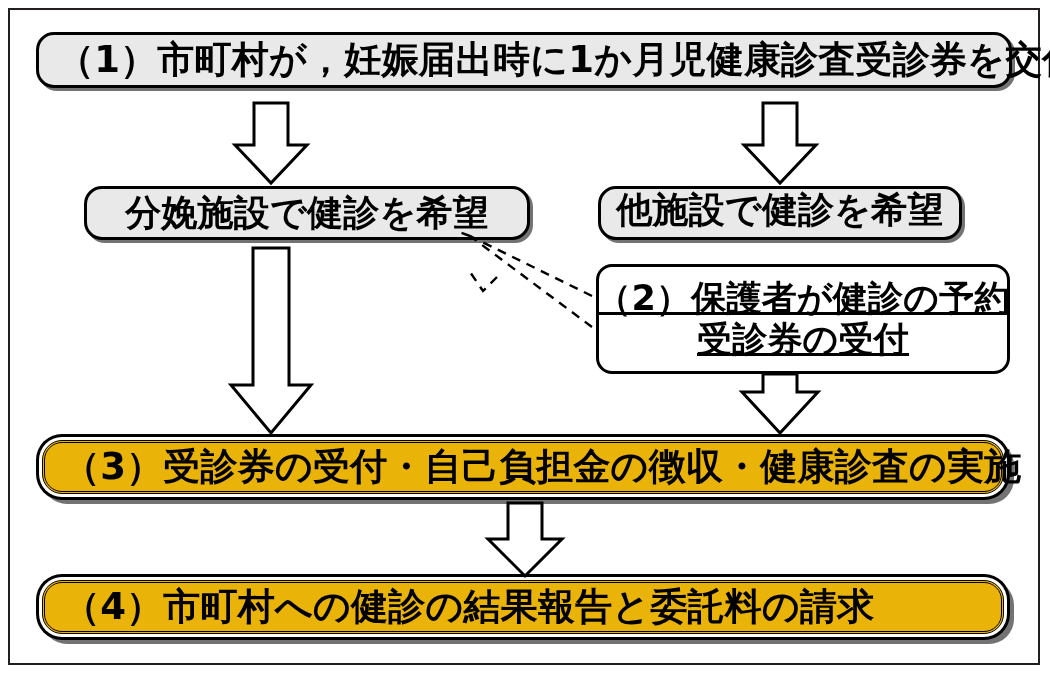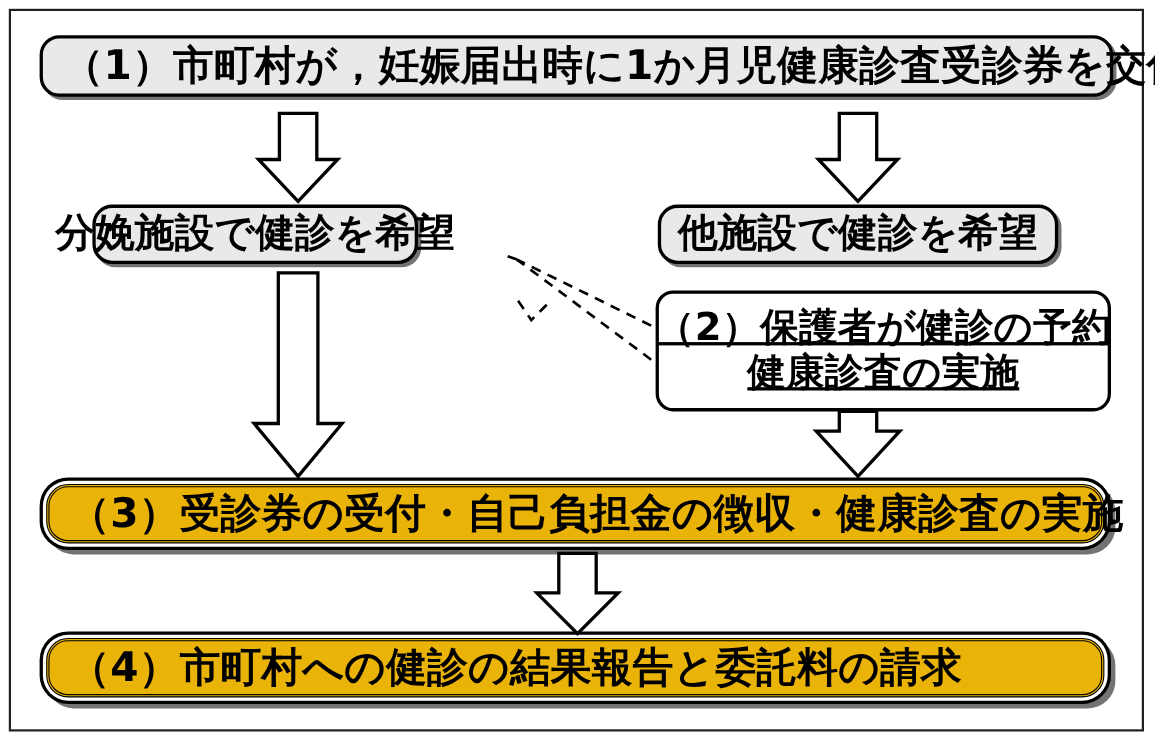--- a/index.html
+++ b/index.html
@@ -87,31 +87,31 @@
 <body>
 
 <div id="stage">
 
   <div id="frame"></div>
 
   <div class="node shaded align-left t-xl pad-l" style="left:36px; top:32px; width:976px; height:56px;">
     <span>（1）市町村が，妊娠届出時に1か月児健康診査受診券を交付</span>
   </div>
 
-  <div class="node shaded align-center t-lg" style="left:84px; top:186px; width:296px; height:54px;">
+  <div class="node shaded align-center t-lg" style="left:84px; top:186px; width:446px; height:54px;">
     <span>分娩施設で健診を希望</span>
   </div>
 
-  <div class="node shaded align-center t-lg" style="left:598px; top:186px; width:364px; height:54px;">
+  <div class="node shaded align-center t-lg" style="left:598px; top:186px; width:364px; height:54px;font-family:Liberation Mono, monospace;">
     <span>他施設で健診を希望</span>
   </div>
 
   <div class="node plain align-both t-md" style="left:596px; top:264px; width:414px; height:110px;">
     <span class="line2">（2）保護者が健診の予約</span>
-    <span class="line2">健康診査の実施</span>
+    <span class="line2">受診券の受付</span>
   </div>
 
   <div class="node double align-left t-xl pad-l" style="left:42px; top:440px; width:962px; height:54px;">
     <span>（3）受診券の受付・自己負担金の徴収・健康診査の実施</span>
   </div>
 
   <div class="node double align-left t-xl pad-l" style="left:42px; top:580px; width:962px; height:54px;text-align:right;">
     <span>（4）市町村への健診の結果報告と委託料の請求</span>
   </div>
 

